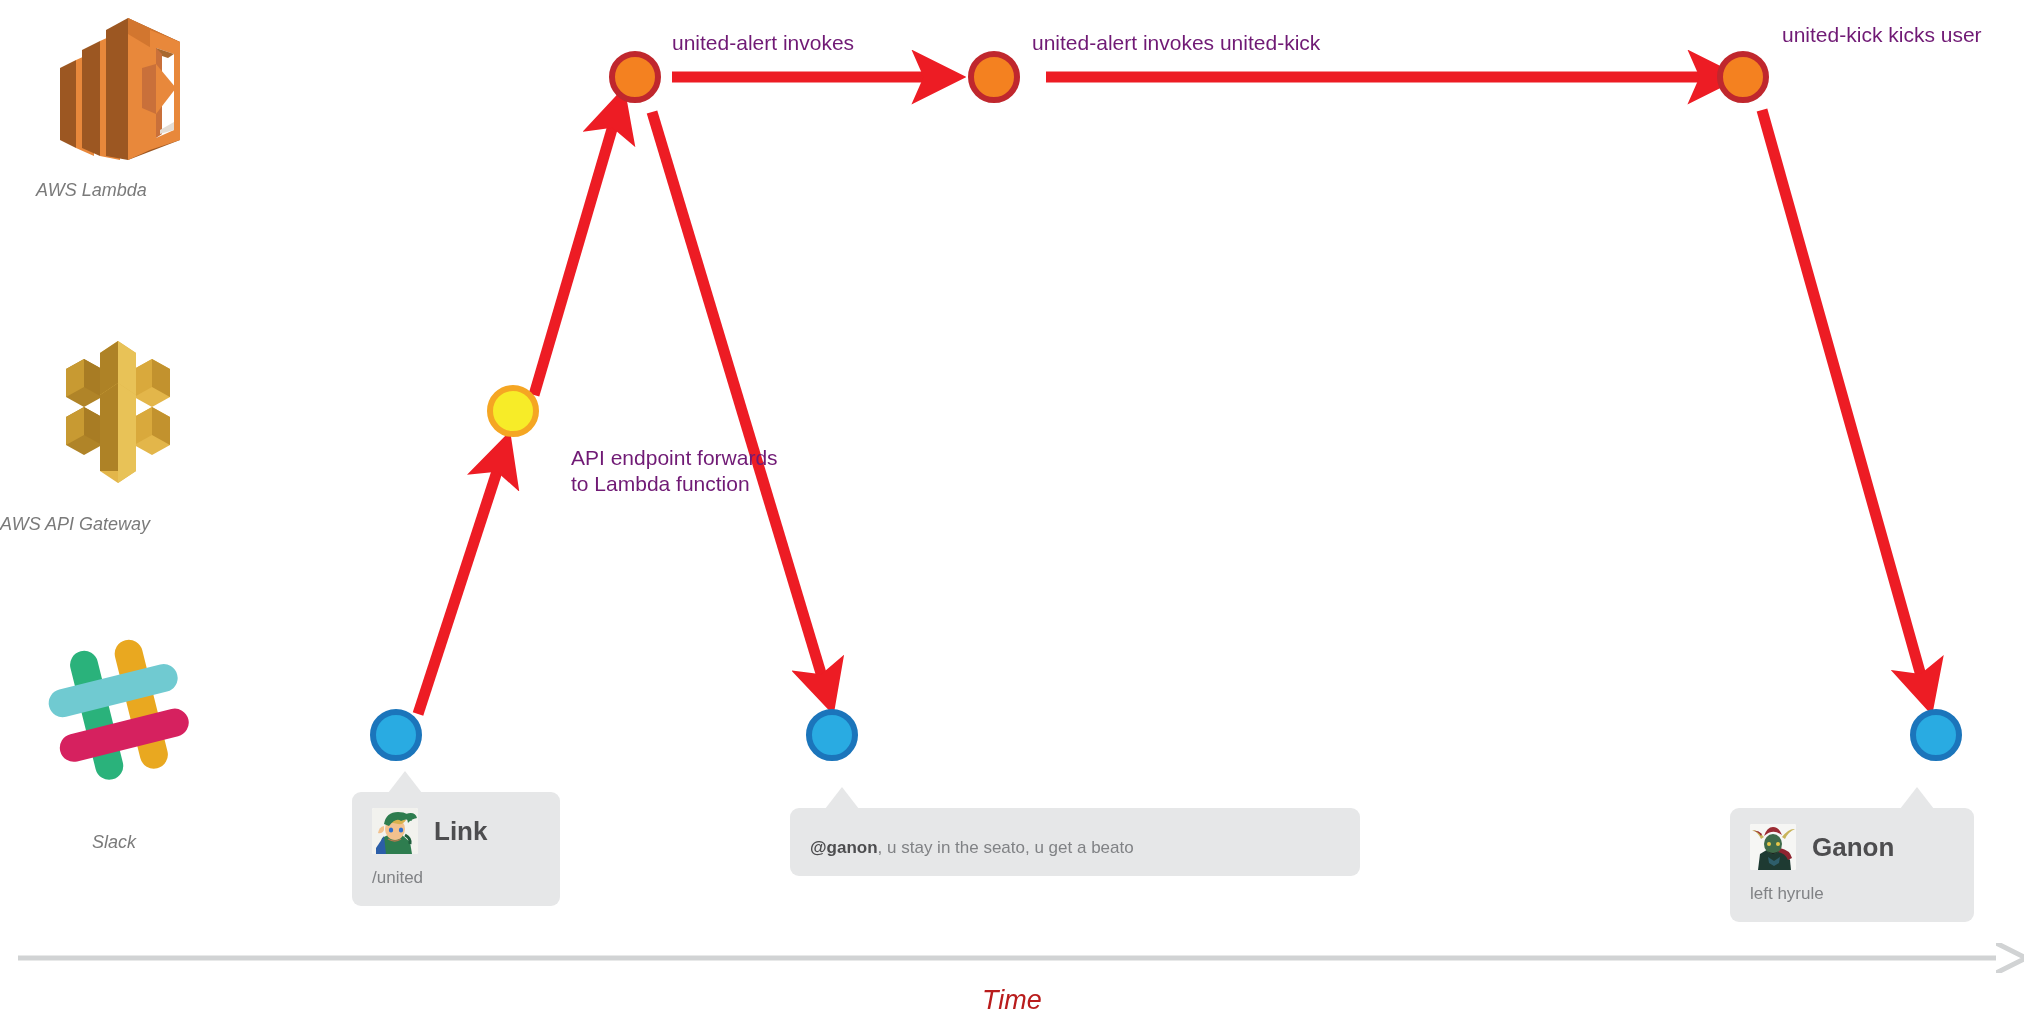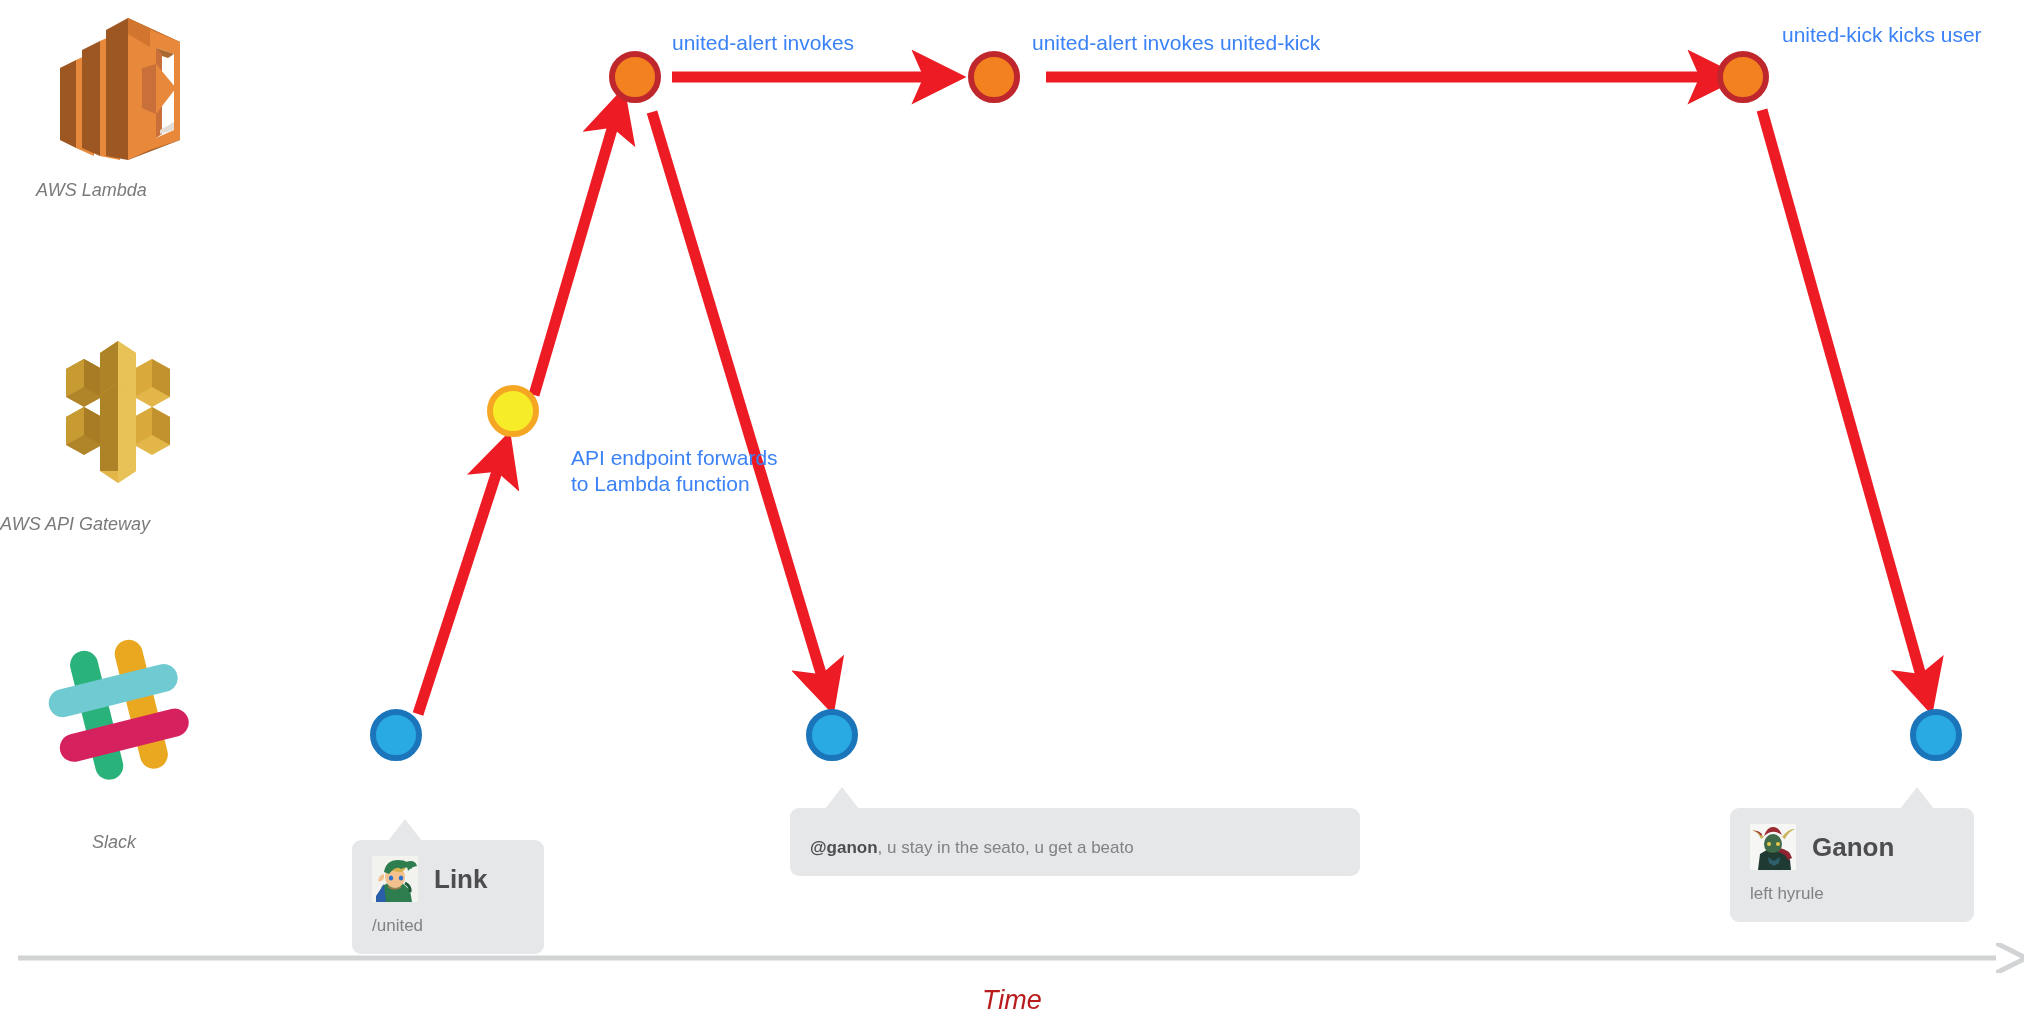--- a/index.html
+++ b/index.html
@@ -45,21 +45,21 @@
     position: absolute;
   }
   #icon-lambda { left: 38px;  top: 8px;   width: 160px; height: 155px; }
   #icon-apigw  { left: 40px;  top: 325px; width: 155px; height: 160px; }
   #icon-slack  { left: 38px;  top: 630px; width: 160px; height: 160px; }
 
   
   .edge-label {
     position: absolute;
     font-size: 21px;
-    color: #3b82f6;
+    color: #701a75;
     white-space: nowrap;
     line-height: 26px;
     font-family: "Liberation Sans", sans-serif;
   }
   #edge-label-1 { left: 672px;  top: 30px; }
   #edge-label-2 { left: 1032px; top: 30px; }
   #edge-label-3 { left: 1782px; top: 22px; }
   #edge-label-4 {
     left: 525px; top: 445px;
     white-space: normal;
@@ -109,21 +109,21 @@
   .bubble-msg {
     margin-top: 14px;
     font-size: 17px;
     color: #808285;
     white-space: nowrap;
     font-family: "Liberation Sans", sans-serif;
   }
   .bubble-msg b { color: #4d4d4f; }
   .bubble-msg.italic { }
 
-  #bubble-link   { left: 352px;  top: 840px; width: 192px; }
+  #bubble-link   { left: 352px;  top: 792px; width: 208px; }
   #bubble-link .bubble-tail   { left: 36px; }
   #bubble-united { left: 790px;  top: 808px; width: 570px; }
   #bubble-united .bubble-tail { left: 35px; }
   #bubble-ganon  { left: 1730px; top: 808px; width: 244px; }
   #bubble-ganon .bubble-tail  { right: 40px; }
 
   
   #time-label {
     position: absolute;
     left: 0; right: 0;

